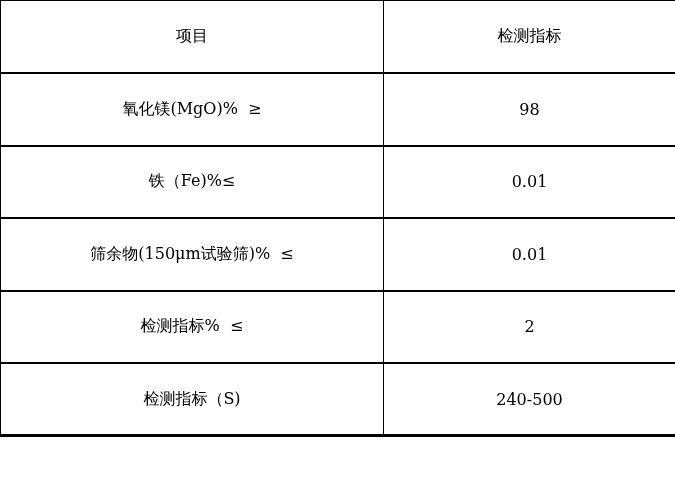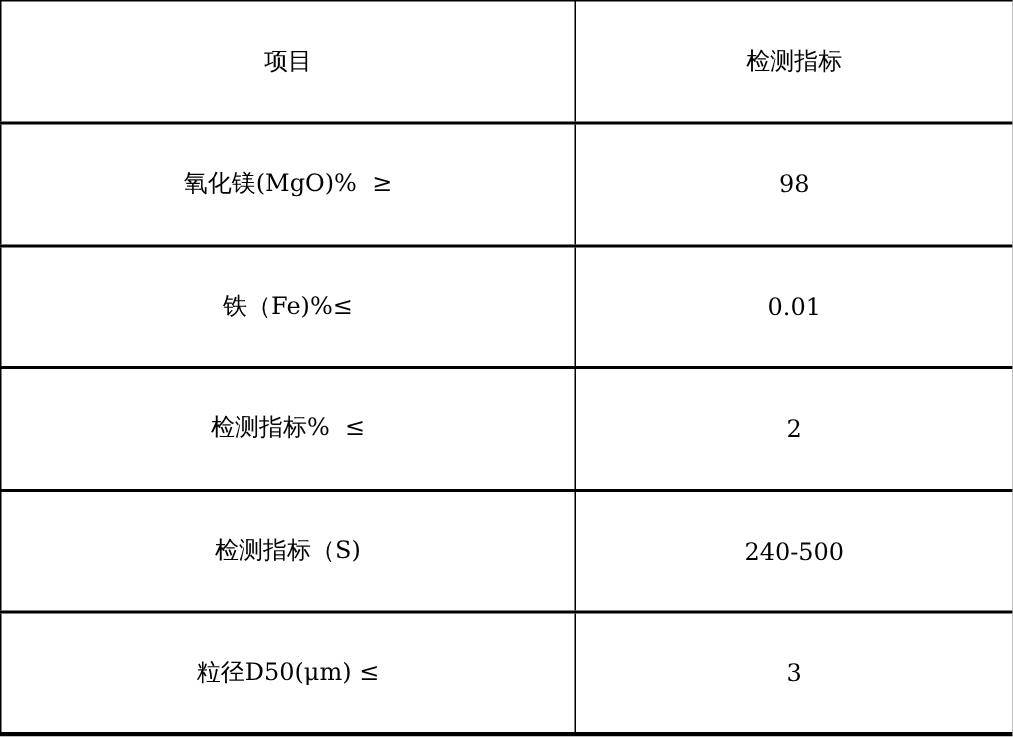--- a/index.html
+++ b/index.html
@@ -11,21 +11,21 @@
     width: 675px;
     height: 491px;
     background: #ffffff;
     box-sizing: border-box;
     overflow: hidden;
   }
   table.spec-table {
     border-collapse: collapse;
     table-layout: fixed;
     width: 675px;
-    height: 491px;
+    height: 437px;
     font-family: "DejaVu Serif", "DejaVu Sans", serif;
     font-size: 16px;
     color: #000000;
     background: #ffffff;
   }
   table.spec-table col.col-item  { width: 383px; }
   table.spec-table col.col-value { width: 292px; }
   table.spec-table th,
   table.spec-table td {
     border-left: 1px solid #000000;
@@ -63,26 +63,26 @@
       </tr>
       <tr>
         <td>氧化镁(MgO)%  ≥</td>
         <td>98</td>
       </tr>
       <tr>
         <td>铁（Fe)%≤</td>
         <td>0.01</td>
       </tr>
       <tr>
+        <td>筛余物(150μm试验筛)%  ≤</td>
+        <td>0.01</td>
+      </tr>
+      <tr>
         <td>检测指标%  ≤</td>
         <td>2</td>
       </tr>
       <tr>
         <td>检测指标（S)</td>
         <td>240-500</td>
       </tr>
-      <tr>
-        <td>粒径D50(μm) ≤</td>
-        <td>3</td>
-      </tr>
     </tbody>
   </table>
 </div>
 
 </body></html>

